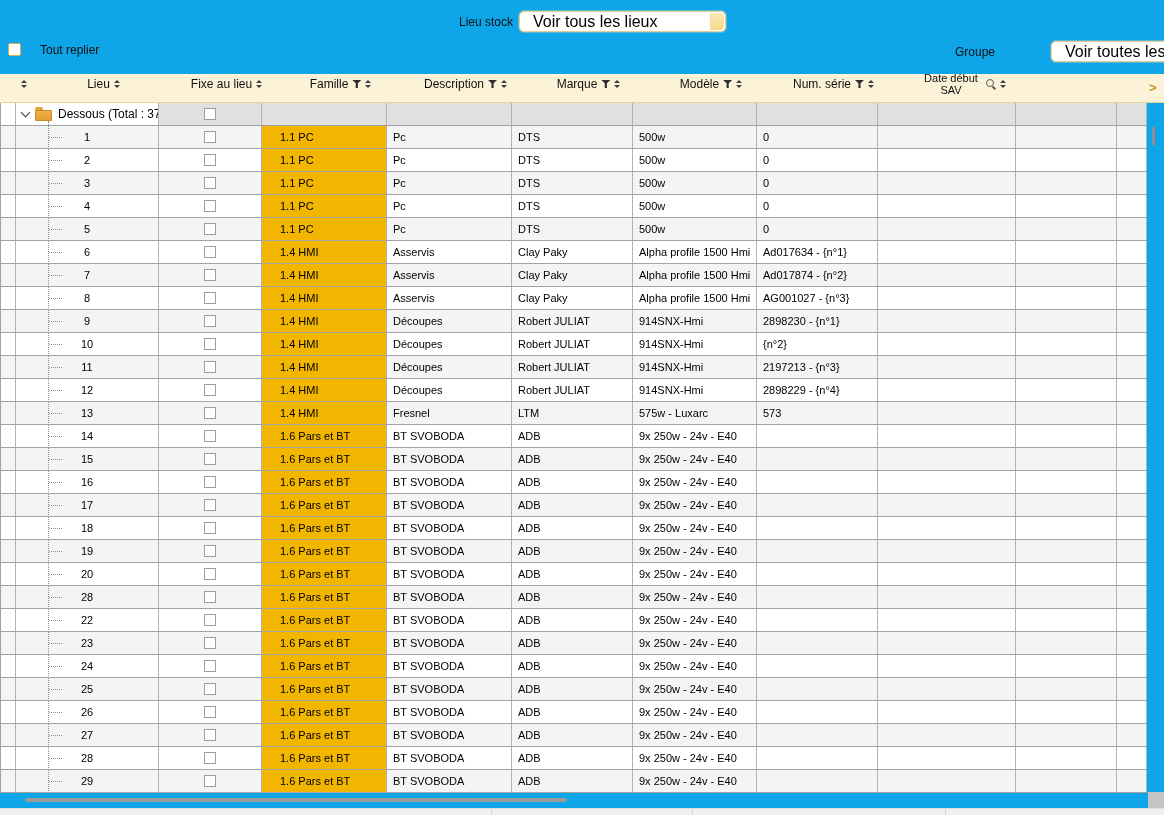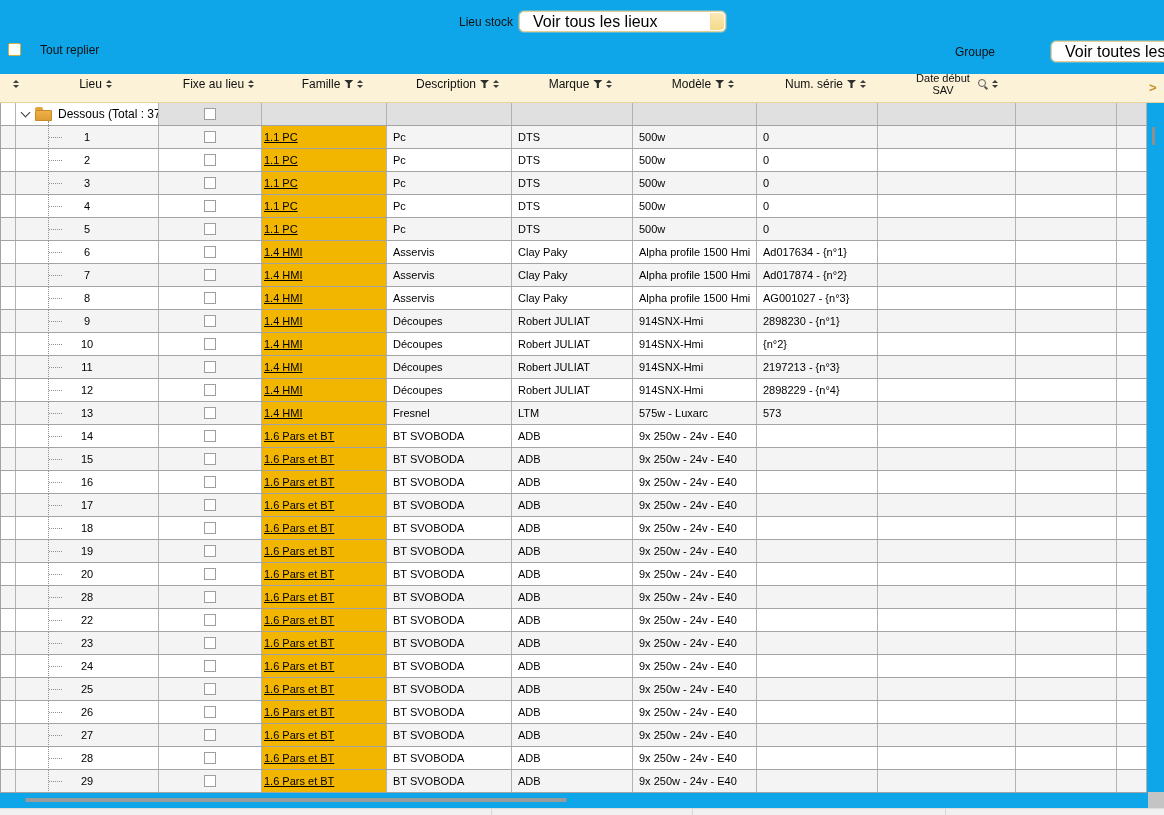--- a/index.html
+++ b/index.html
@@ -24,21 +24,21 @@
   .tb-checkbox {
     position:absolute; width:13px; height:13px; background:#fff;
     border:1px solid #D9AC3C; border-radius:2px;
   }
   
   .grid-header {
     position:absolute; left:0; top:74px; width:1164px; height:29px;
     background:#FBF2D7; border-bottom:1px solid #E7D49B;
   }
   .grid-header-cells {
-    position:absolute; left:8px; top:0; height:20px; width:1147px;
+    position:absolute; left:16px; top:0; height:20px; width:1147px;
     display:grid;
     grid-template-columns:16px 143px 103px 125px 125px 121px 124px 121px 138px 101px 30px;
   }
   .hcell { display:flex; align-items:center; justify-content:center; gap:4px; overflow:hidden; }
   .hlabel { font-size:12px; color:#101010; white-space:nowrap; }
   .hcell.wrap .hlabel { white-space:normal; text-align:center; font-size:11px; line-height:1.1; max-width:62px; }
   .hdr-chevron { position:absolute; left:1149px; top:6px; font-size:13px; color:#C49125; font-weight:bold; }
   
   .icon-sort { display:inline-flex; flex-direction:column; align-items:center; }
   .icon-sort i { display:block; width:0; height:0; border-left:3px solid transparent; border-right:3px solid transparent; }
@@ -58,21 +58,21 @@
     grid-template-columns:15px 143px 103px 125px 125px 121px 124px 121px 138px 101px 30px;
     border-bottom:1px solid #A3A3A3; background:#fff;
   }
   .row.odd { background:#F4F4F4; }
   .cell { position:relative; border-right:1px solid #B3B3B3; overflow:hidden;
     font-size:11px; display:flex; align-items:center; }
   .cell.txt { padding-left:6px; white-space:nowrap; }
   .cell-lieu { justify-content:center; }
   .cell-lieu::before { content:""; position:absolute; left:32px; top:-1px; bottom:-1px; border-left:1px dotted #8f8f8f; }
   .cell-lieu::after  { content:""; position:absolute; left:33px; width:13px; top:50%; border-top:1px dotted #8f8f8f; }
-  .cell-famille { background:#F2B600; padding-left:2px; white-space:nowrap;text-decoration:underline; }
+  .cell-famille { background:#F2B600; padding-left:18px; white-space:nowrap; }
   .cell-check { justify-content:center; }
   .row-checkbox { width:12px; height:12px; background:#fff; border:1px solid #9E9E9E; }
   
   .group-row .cell { background:#E0E0E0; }
   .group-row .c-white { background:#fff; }
   .group-lieu { display:flex; align-items:center; gap:6px; padding-left:6px; white-space:nowrap; font-size:12px; }
   .group-lieu .stub { position:absolute; left:32px; bottom:0; height:4px; border-left:1px dotted #8f8f8f; }
   .expander { width:7px; height:7px; border-left:1.6px solid #3a3a3a; border-bottom:1.6px solid #3a3a3a;
     transform:rotate(-45deg); margin-top:-3px; flex:none; }
   .folder { position:relative; width:17px; height:11px; background:linear-gradient(#F0B34B,#DE9C30);

